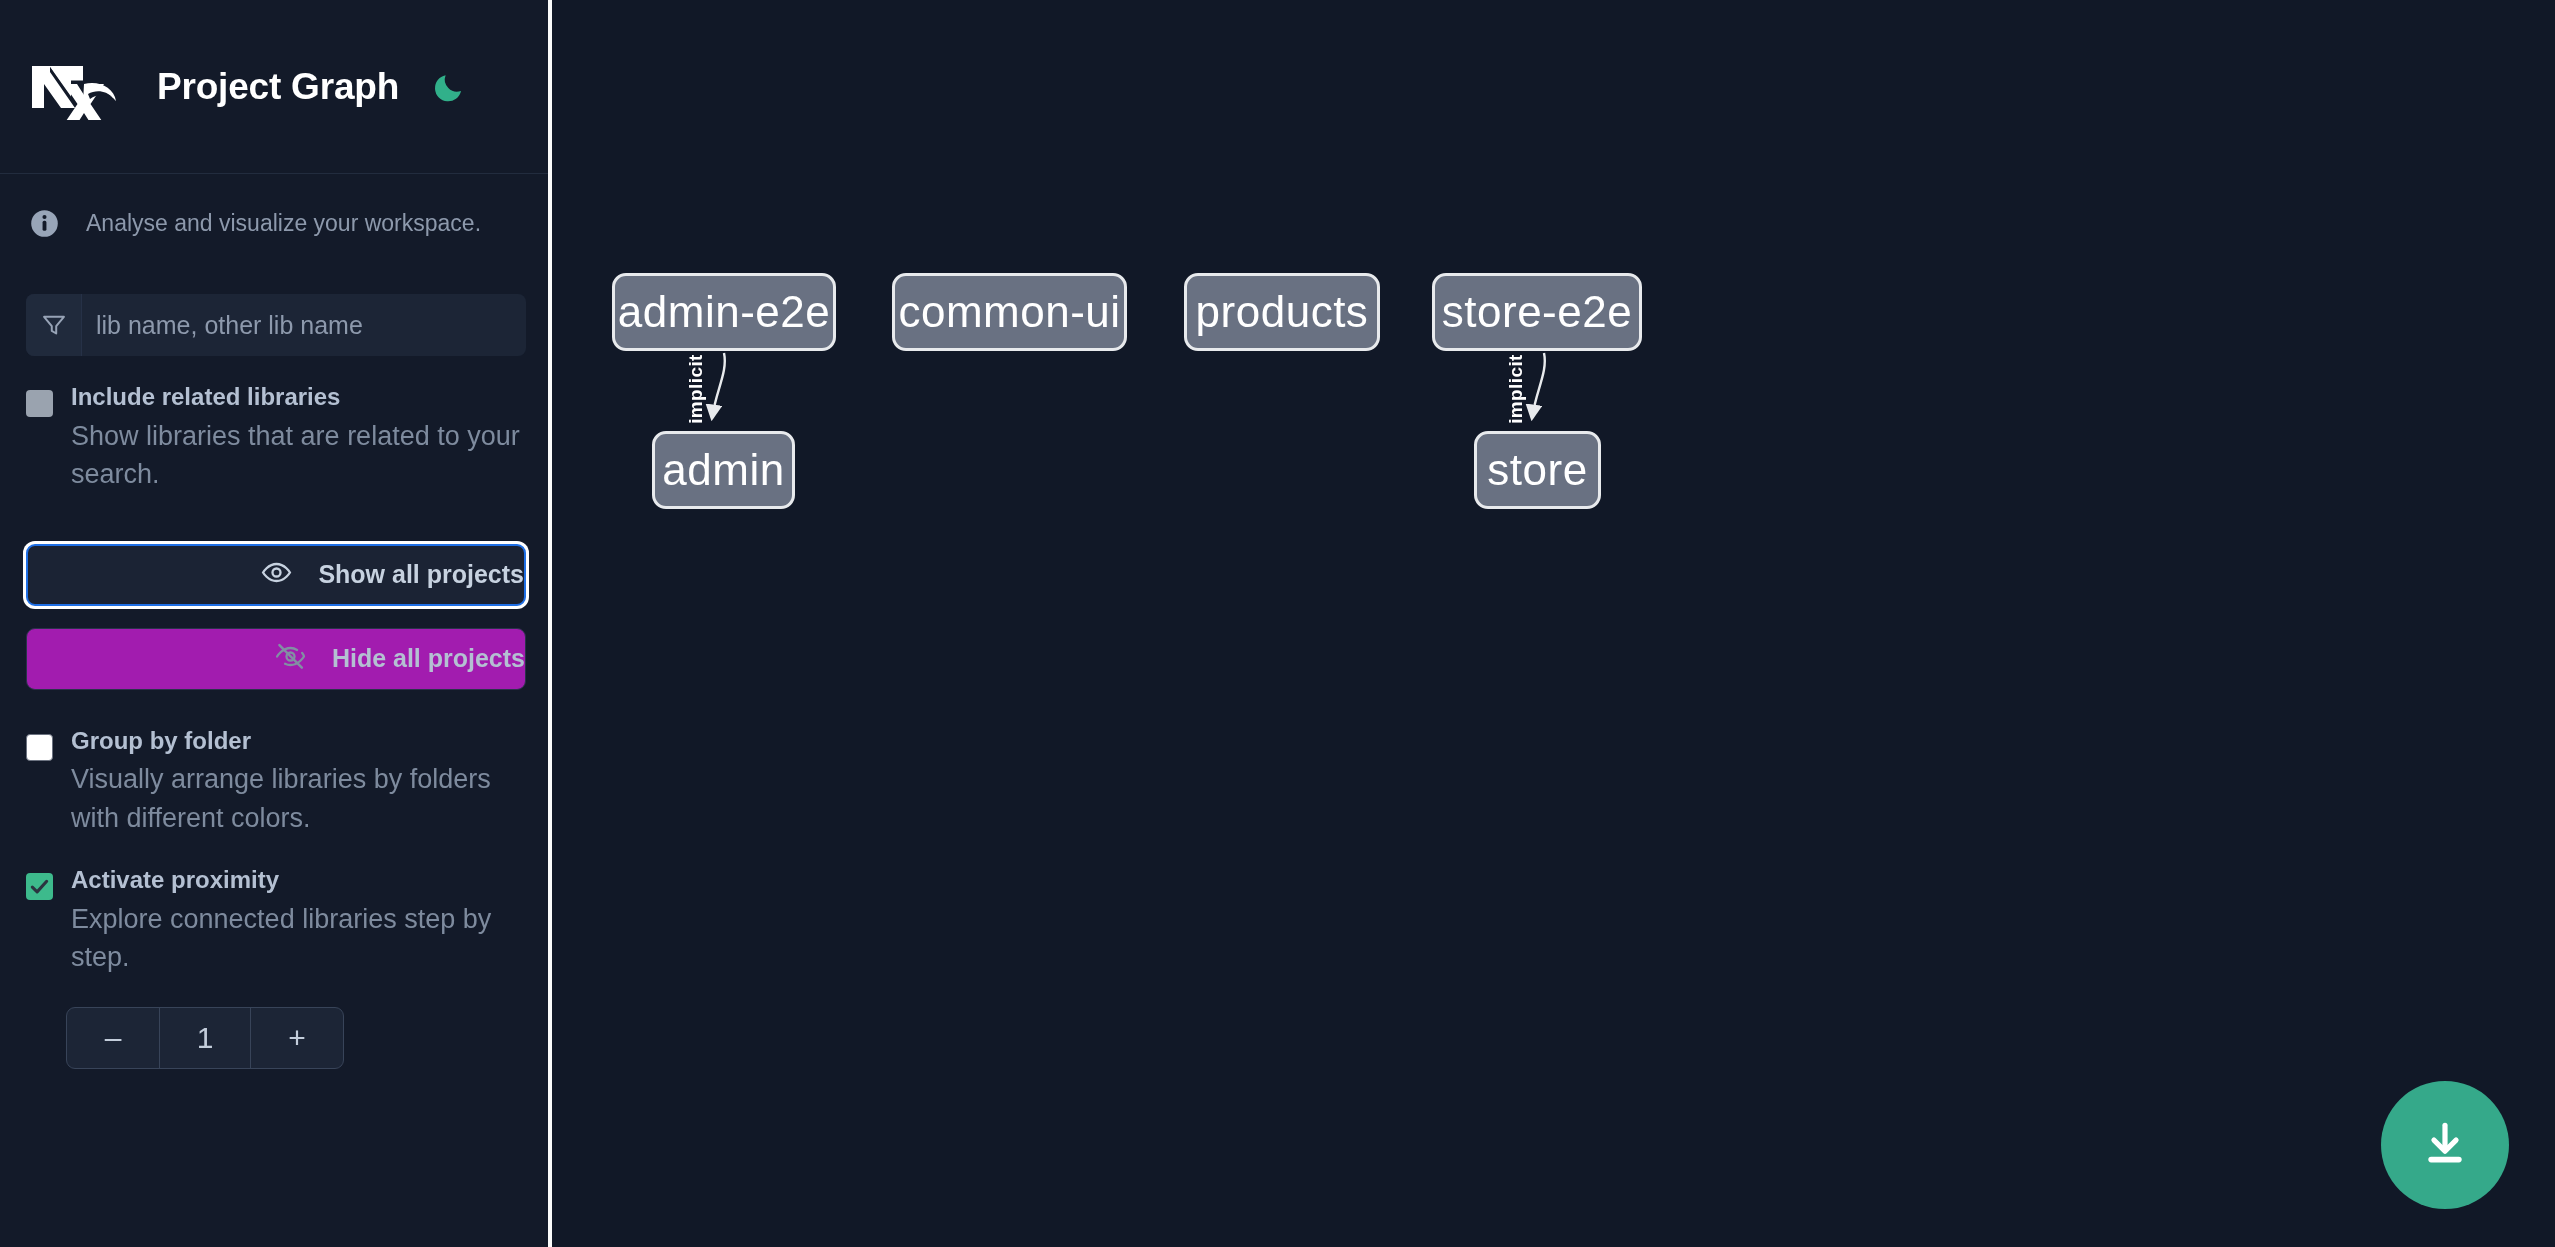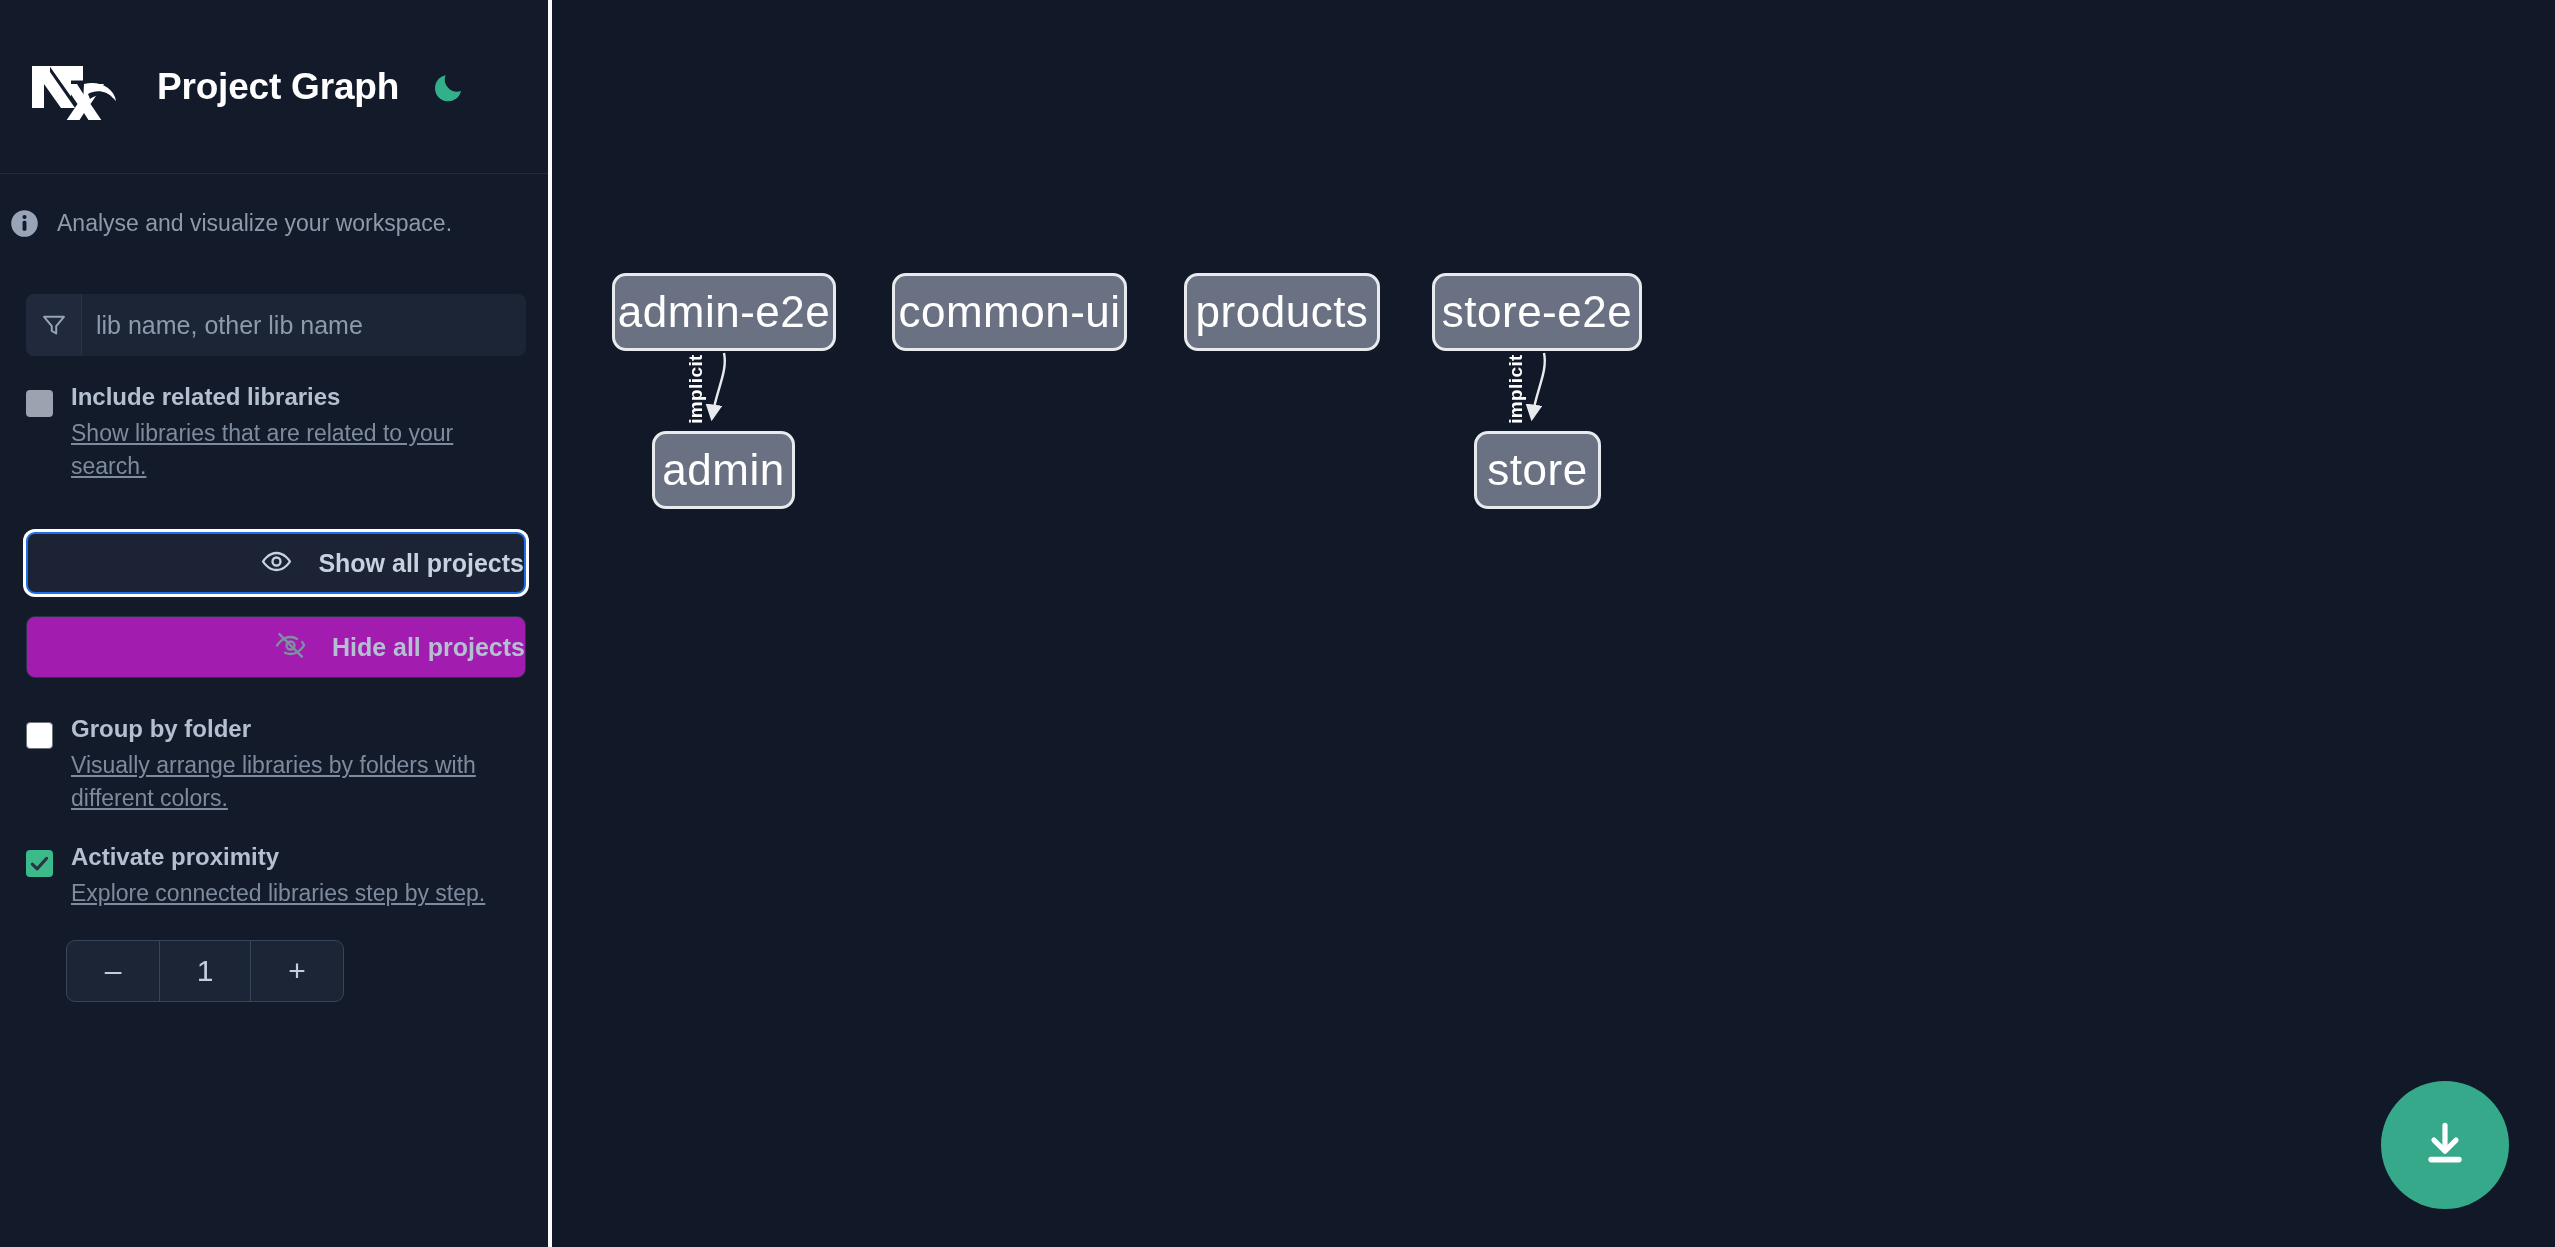--- a/index.html
+++ b/index.html
@@ -46,22 +46,22 @@
   .theme-toggle {
     margin-left: 30px;
     width: 40px; height: 40px;
     display: flex; align-items: center; justify-content: center;
     cursor: pointer;
   }
 
   .sb-tagline {
     display: flex;
     align-items: center;
-    gap: 18px;
-    padding: 0 10px;
+    gap: 27px;
+    padding: 0 30px;
     height: 98px;
   }
   .info-icon {
     width: 29px; height: 29px;
     flex: 0 0 29px;
   }
   .tagline-text {
     font-size: 23px;
     color: #8d99ac;
     white-space: nowrap;
@@ -117,26 +117,25 @@
   .chk.green  { background: #3dba8c; }
   .chk.green svg { position:absolute; left:2px; top:2px; }
   .chk-texts { flex: 1 1 auto; }
   .chk-title {
     font-size: 24px;
     font-weight: 700;
     color: #b4c0d2;
     line-height: 1.12;
   }
   .chk-desc {
-    font-size: 23px;
+    font-size: 27px;
     color: #7e8b9e;
     line-height: 1.42;
     margin-top: 6px;
     max-width: 450px;
-    text-decoration: underline;
   }
 
   
   .btn-big {
     position: relative;
     display: flex;
     align-items: center;
     height: 62px;
     border-radius: 9px;
     background: #1c2536;

